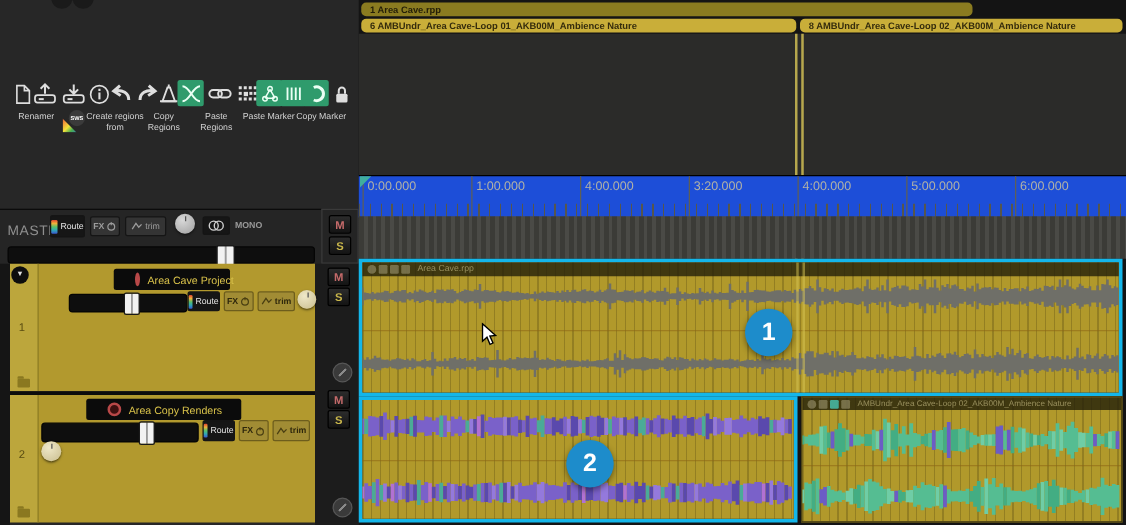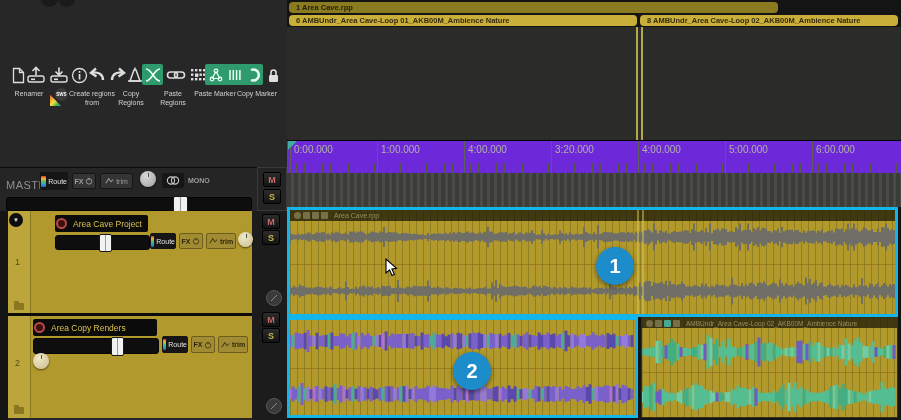--- a/index.html
+++ b/index.html
@@ -33,34 +33,34 @@
   .fader{background:#0e0e0e;border-radius:3px;border:1px solid #050505;}
   .handle{background:linear-gradient(90deg,#f2f2f2 42%,#9a9a9a 46%,#9a9a9a 54%,#f2f2f2 58%);border:1px solid #1a1a1a;border-radius:2px;}
   .msbtn{width:16px;height:13px;background:linear-gradient(180deg,#2c2c2c,#141414);border:1px solid #000;
          border-radius:2px;font-size:9px;font-weight:bold;display:flex;align-items:center;justify-content:center;}
   .msbtn.m{color:#c46a6a}.msbtn.s{color:#c9b64b}
   .nocirc{width:14px;height:14px;border-radius:50%;background:#3a3a3a;border:1px solid #565656;}
   .nocirc::after{content:"";position:absolute;inset:3px;background:linear-gradient(135deg,transparent 44%,#8a8a8a 44%,#8a8a8a 56%,transparent 56%);border-radius:50%;}
   
   .numstrip{left:8px;width:22px;background:#bca63c;border-right:1px solid #8a7a20;color:#5a4d12;font-size:9px;}
   .tpanel{background:#b2992e;}
-  .namebar{background:#0b0b0b;border-radius:2px;display:flex;align-items:center;gap:6px;padding-left:1px;box-sizing:border-box;}
+  .namebar{background:#0b0b0b;border-radius:2px;display:flex;align-items:center;gap:6px;padding-left:17px;box-sizing:border-box;margin-left:36px;}
   .rec{width:11px;height:11px;border-radius:50%;background:#3d1010;border:2.5px solid #b84848;box-sizing:border-box;}
   .tname{color:#d9c24a;font-size:8.5px;white-space:nowrap;}
   .folder{width:10px;height:7px;background:#8a7820;border-radius:1px;}
   .folder::before{content:"";position:absolute;left:0;top:-2px;width:5px;height:2px;background:#8a7820;border-radius:1px 1px 0 0;}
   .pin{width:14px;height:14px;border-radius:50%;background:#0d0d0d;color:#e0e0e0;font-size:6px;display:flex;align-items:center;justify-content:center;}
   
   #arrange{left:287px;top:0;width:614px;height:420px;background:#141414;}
   .regionbar{height:11px;border-radius:4px;font-size:7.5px;font-weight:bold;display:flex;align-items:center;
              padding-left:7px;box-sizing:border-box;white-space:nowrap;overflow:hidden;}
   .regionbar.olive{background:#8a7b20;color:#241f08;}
   .regionbar.bright{background:#c9ae39;color:#352c0c;}
   #midbg{left:0;top:27px;width:614px;height:113px;background:#2b2b29;}
-  #ruler{left:0;top:140px;width:614px;height:33px;background:#6d28d9;border-top:1px solid #000;}
+  #ruler{left:0;top:140px;width:614px;height:33px;background:#1d4ed8;border-top:1px solid #000;}
   .tickline{top:0;width:1px;height:33px;background:#5f5f55;}
   .ticklabel{top:3px;font-size:10px;color:#b2b2a6;}
   #minorticks{left:0;top:22px;width:614px;height:11px;
       background:repeating-linear-gradient(90deg,#56564c 0 1px,transparent 1px 8.7px);}
   #barcode{left:0;top:173px;width:614px;height:34px;
       background:repeating-linear-gradient(90deg,#3b3b37 0 4px,#4a4a46 4px 7px);}
   .yline{width:2px;background:#d9c756;opacity:.8;}
   .hlbox{border:3px solid #14b6e9;box-sizing:border-box;}
   .itemyellow{background:
       repeating-linear-gradient(90deg,rgba(40,32,4,.22) 0 1px,transparent 1px 7px),

